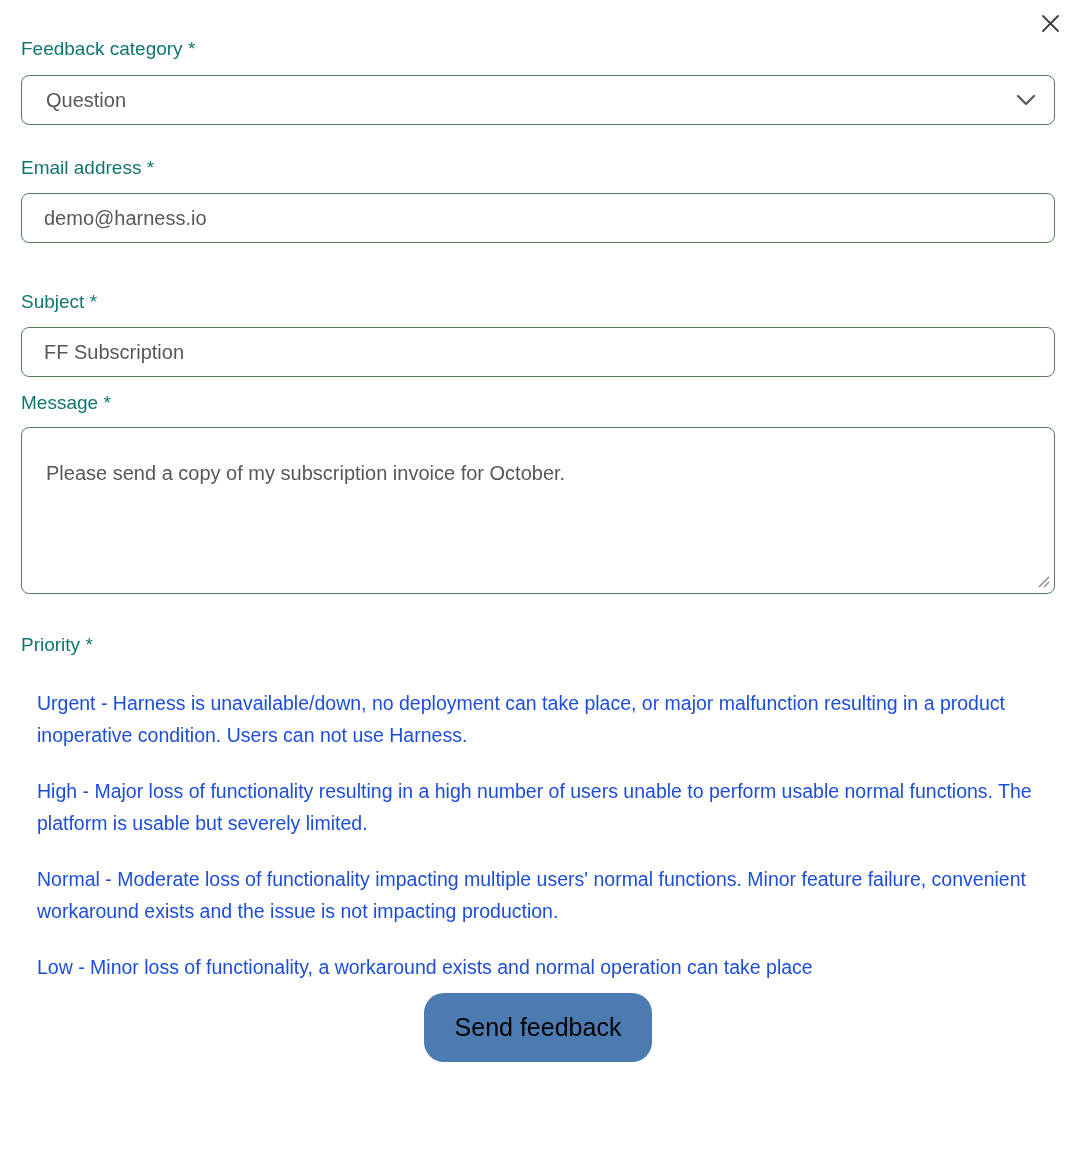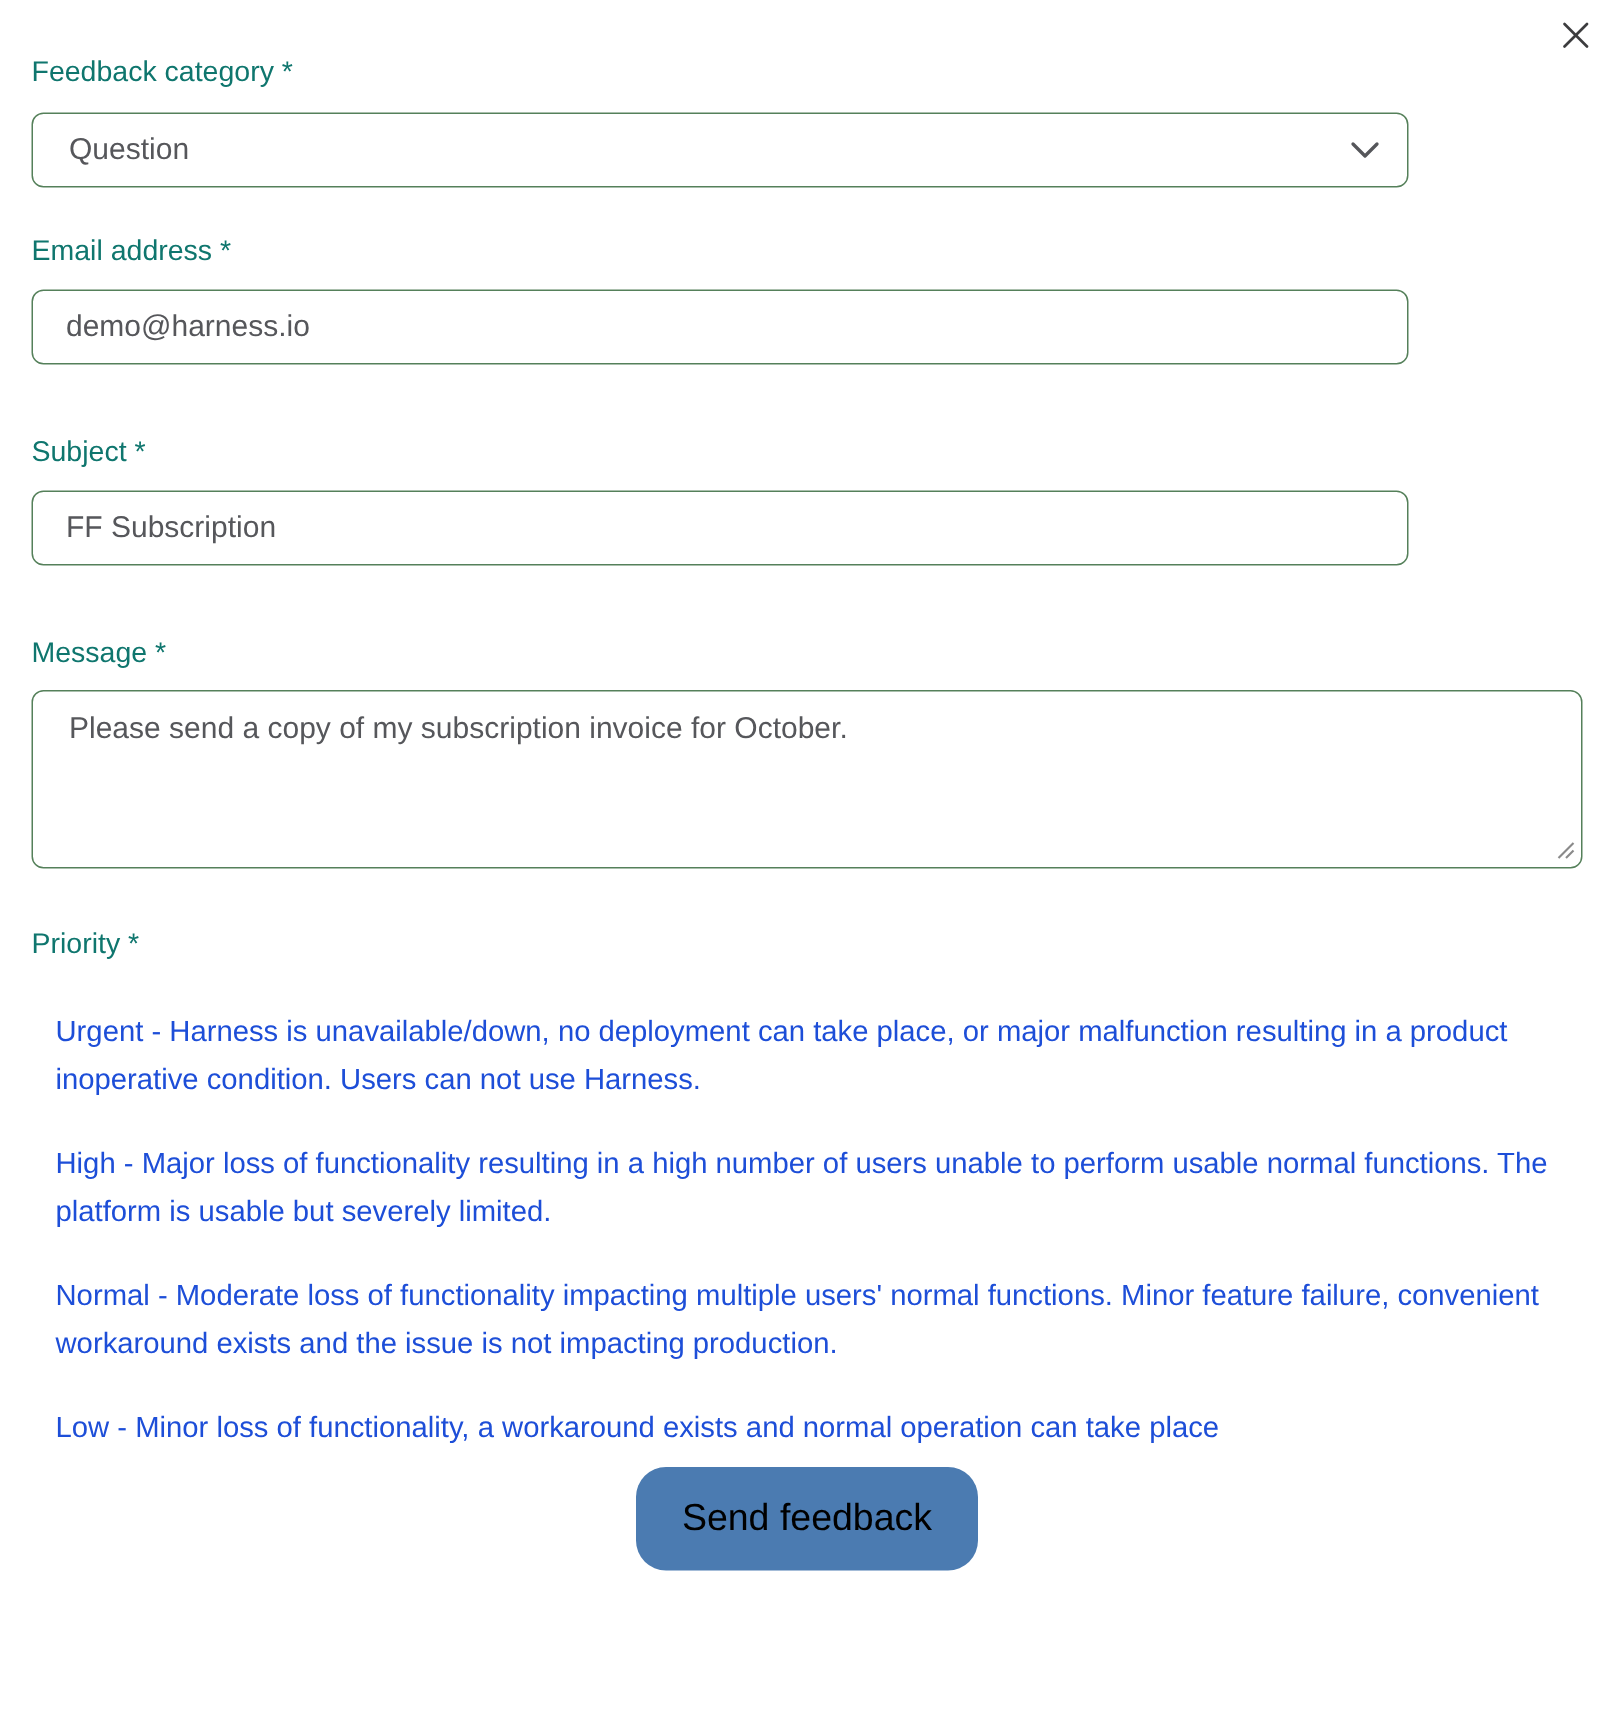--- a/index.html
+++ b/index.html
@@ -22,25 +22,25 @@
 
   .field-label {
     color: #0f766e;
     font-weight: 400;
     font-size: 19px;
     line-height: 22px;
   }
   .lbl-1 { margin-top: 38px; }
   .lbl-2 { margin-top: 32px; }
   .lbl-3 { margin-top: 48px; }
-  .lbl-4 { margin-top: 48px; }
+  .lbl-4 { margin-top: 15px; }
   .lbl-5 { margin-top: 40px; }
 
   .control {
-    width: 918px;
+    width: 1034px;
     border: 1px solid #55805a;
     border-radius: 8px;
     background: #fff;
     color: #56575b;
     font-size: 20px;
     font-family: "Liberation Sans", "DejaVu Sans", sans-serif;
   }
   .select-box {
     margin-top: 15px;
     height: 50px;
@@ -55,22 +55,22 @@
     margin-top: 14px;
     height: 50px;
     display: block;
     padding: 0 24px 0 22px;
     outline: none;
   }
 
   .textarea-wrap { position: relative; width: 1034px; margin-top: 13px; }
   .msg-textarea {
     display: block;
-    width: 1034px; height: 119px;
-    padding: 11px 24px;
+    width: 1034px; height: 167px;
+    padding: 31px 24px;
     resize: none;
     outline: none;
     line-height: 28px;
     overflow: hidden;
   }
   .resize-grip {
     position: absolute; right: 4px; bottom: 5px;
     pointer-events: none; display: block;
   }
 

